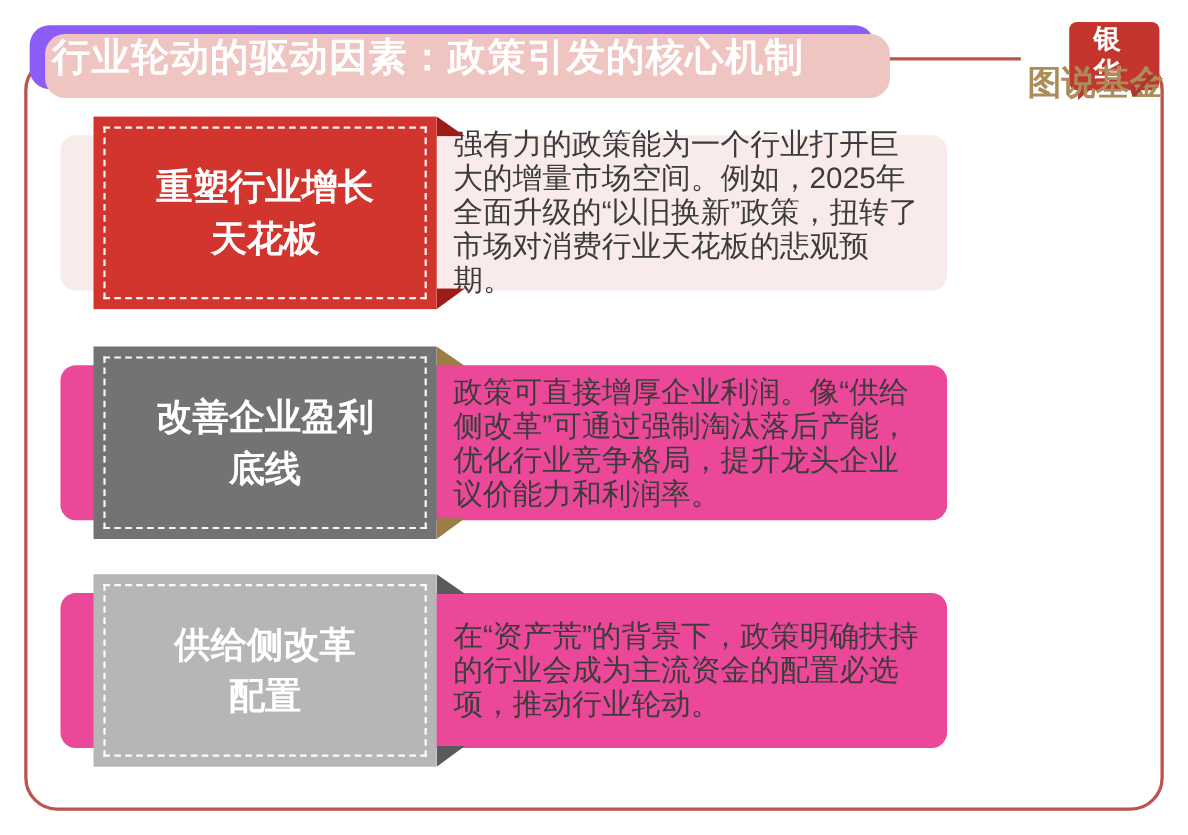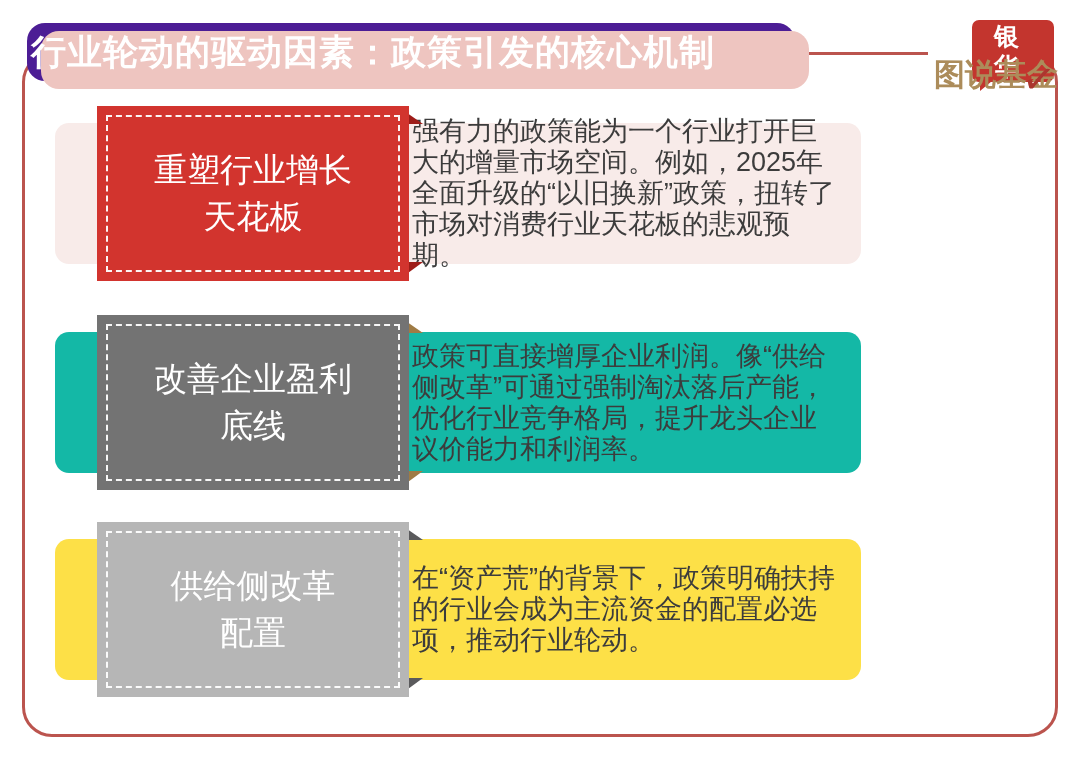--- a/index.html
+++ b/index.html
@@ -10,22 +10,22 @@
   }
   
   .frame{
     position:absolute;left:22px;top:52px;width:1036px;height:685px;
     box-sizing:border-box;border:3px solid #bb544e;border-radius:30px;
     z-index:0;
   }
   
   .header-pill{
     position:absolute;left:27px;top:23px;width:768px;height:58px;
-    background:#4c1d95;border-radius:18px;z-index:3;
-    display:flex;align-items:center;padding-left:4px;box-sizing:border-box;
+    background:#8b5cf6;border-radius:18px;z-index:3;
+    display:flex;align-items:center;padding-left:20px;box-sizing:border-box;
   }
   .header-pill::before{
     content:"";position:absolute;left:14px;top:8px;width:100%;height:100%;
     background:#eec5c0;border-radius:18px;z-index:-1;
   }
   .header-title{
     color:#ffffff;font-size:35px;font-weight:bold;letter-spacing:1px;
     white-space:nowrap;
   }
   
@@ -52,44 +52,44 @@
   .panel{
     position:absolute;left:55px;top:17px;width:806px;height:141px;
     border-radius:14px;box-sizing:border-box;
     display:flex;align-items:center;
     padding-left:357px;padding-right:22px;
     font-size:27px;line-height:31px;color:#3c3c3c;z-index:1;
   }
   .labelbox{
     position:absolute;left:85px;top:0;width:312px;height:175px;
     display:flex;align-items:center;justify-content:center;text-align:center;
-    color:#ffffff;font-weight:normal;font-size:33px;line-height:1.42;
-    white-space:pre-line;z-index:2;margin-left:12px;
+    color:#ffffff;font-weight:bold;font-size:33px;line-height:1.42;
+    white-space:pre-line;z-index:2;
   }
   .labelbox::before{
     content:"";position:absolute;left:9px;top:9px;right:9px;bottom:9px;
     border:2px dashed rgba(255,255,255,0.95);
   }
   .notch-top{
     position:absolute;left:397px;top:0;width:26px;height:18px;
     clip-path:polygon(0 0,100% 100%,0 100%);z-index:1;
   }
   .notch-bottom{
     position:absolute;left:397px;bottom:0;width:26px;height:19px;
     clip-path:polygon(0 0,100% 0,0 100%);z-index:1;
   }
   
   .r-red  .labelbox{background:#d2342e}
   .r-red  .panel{background:#f8ebe9}
   .r-red  .notch-top,.r-red .notch-bottom{background:#9e1c18}
   .r-tan  .labelbox{background:#737373}
-  .r-tan  .panel{background:#14b8a6}
+  .r-tan  .panel{background:#ec4899}
   .r-tan  .notch-top,.r-tan .notch-bottom{background:#9f7b45}
   .r-gray .labelbox{background:#b6b6b6}
-  .r-gray .panel{background:#fde047}
+  .r-gray .panel{background:#ec4899}
   .r-gray .notch-top,.r-gray .notch-bottom{background:#5a5a5c}
 </style>
 </head>
 <body>
 
 <div class="frame"></div>
 
 <div class="header-pill">
   <span class="header-title">行业轮动的驱动因素：政策引发的核心机制</span>
 </div>

